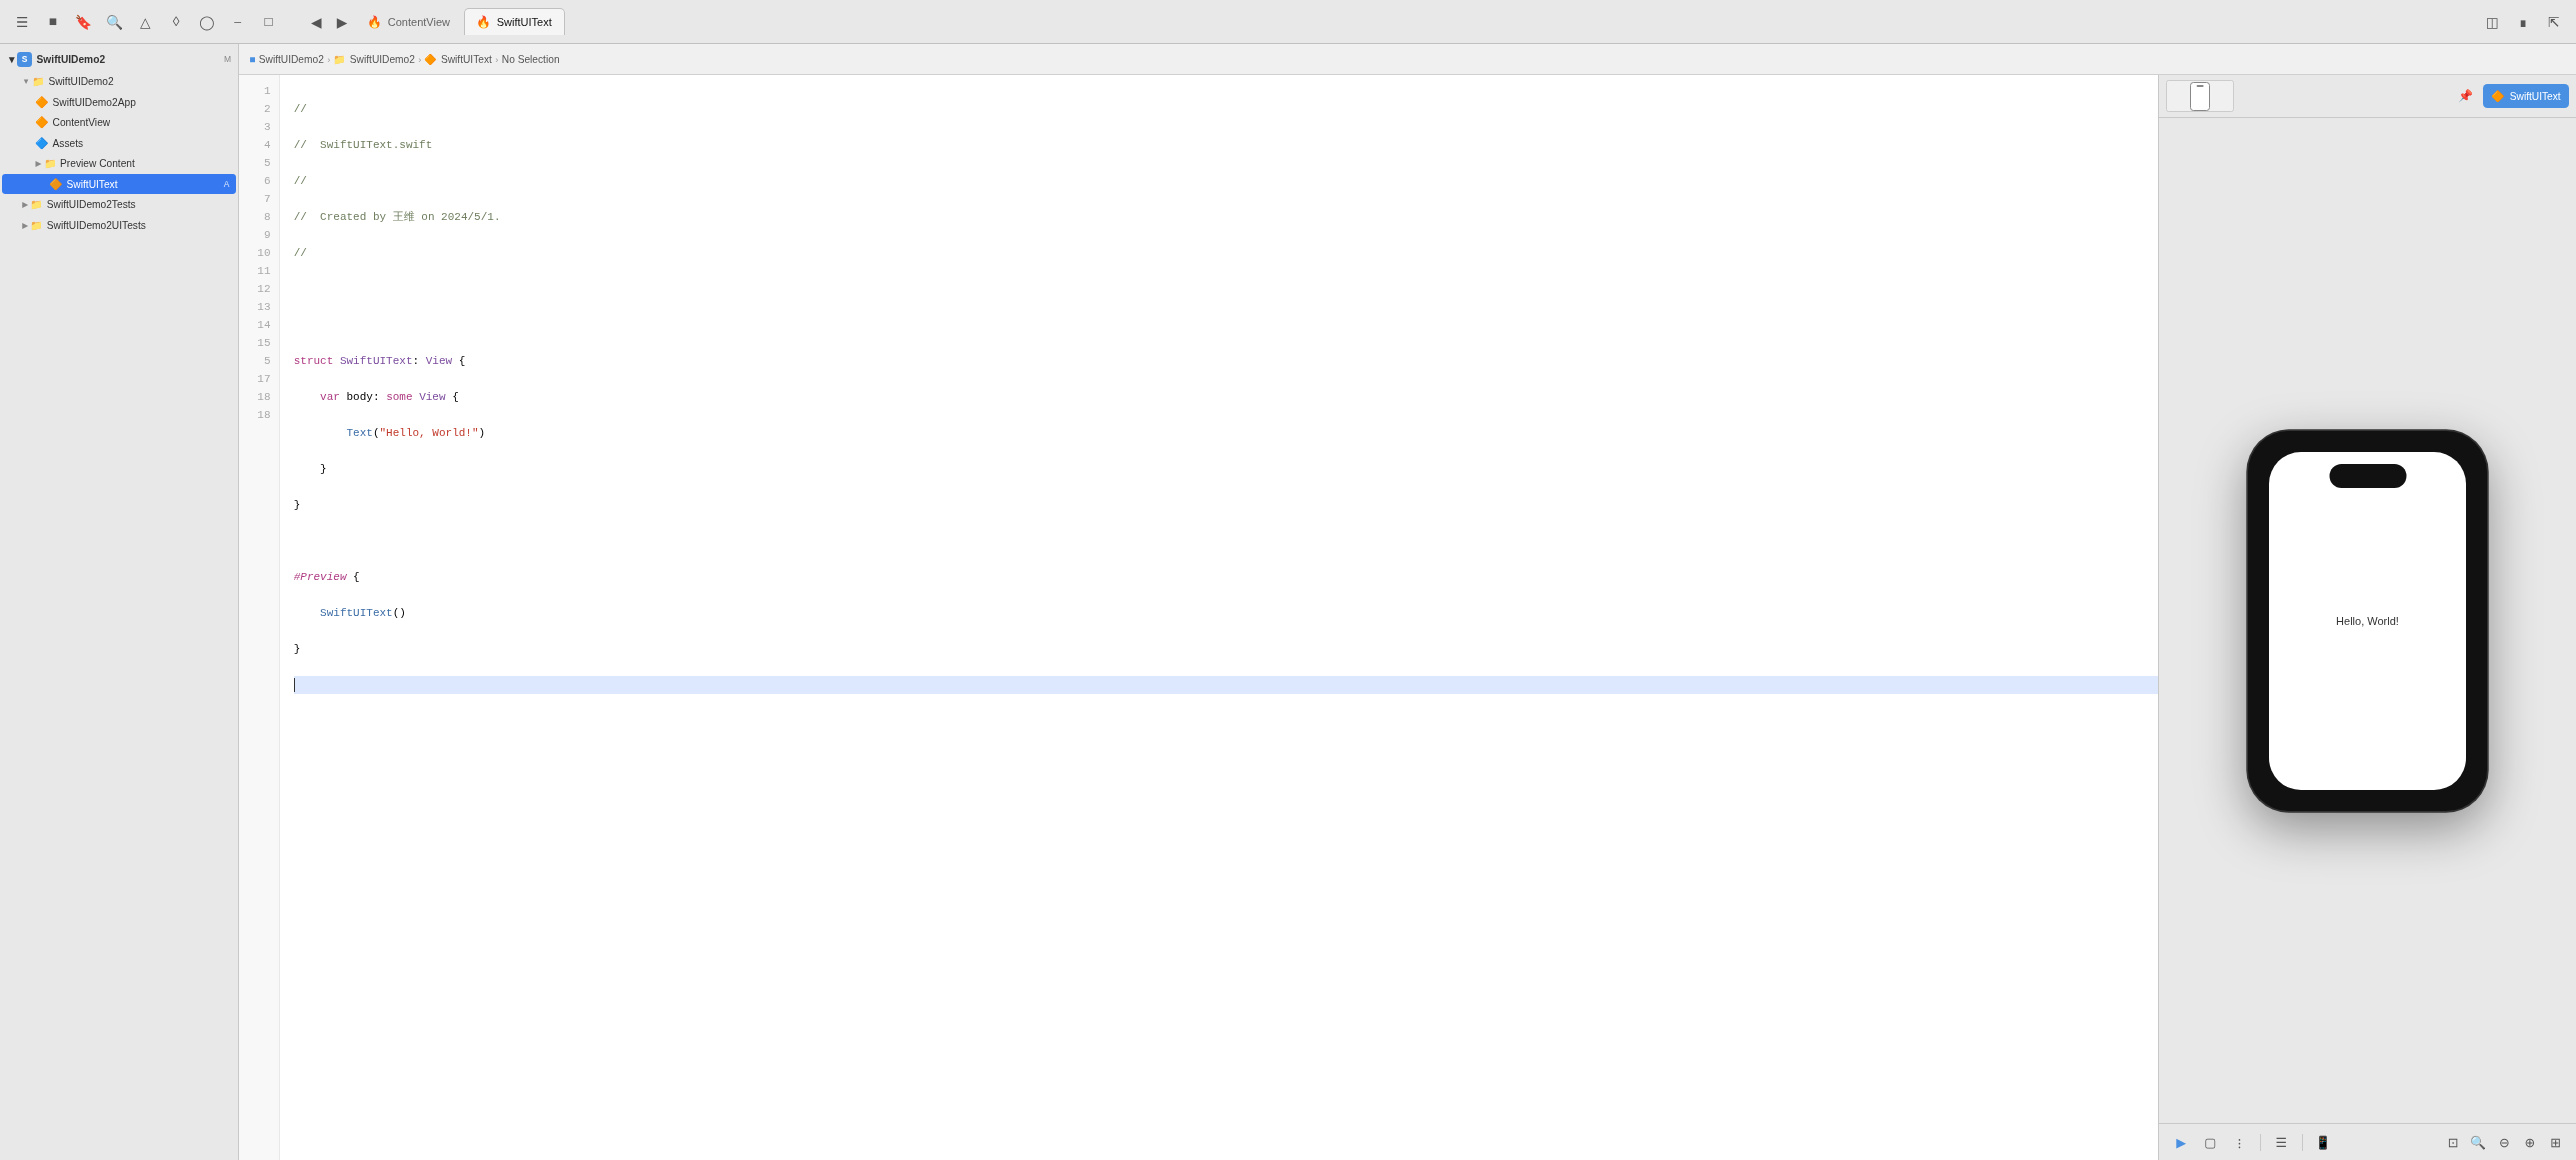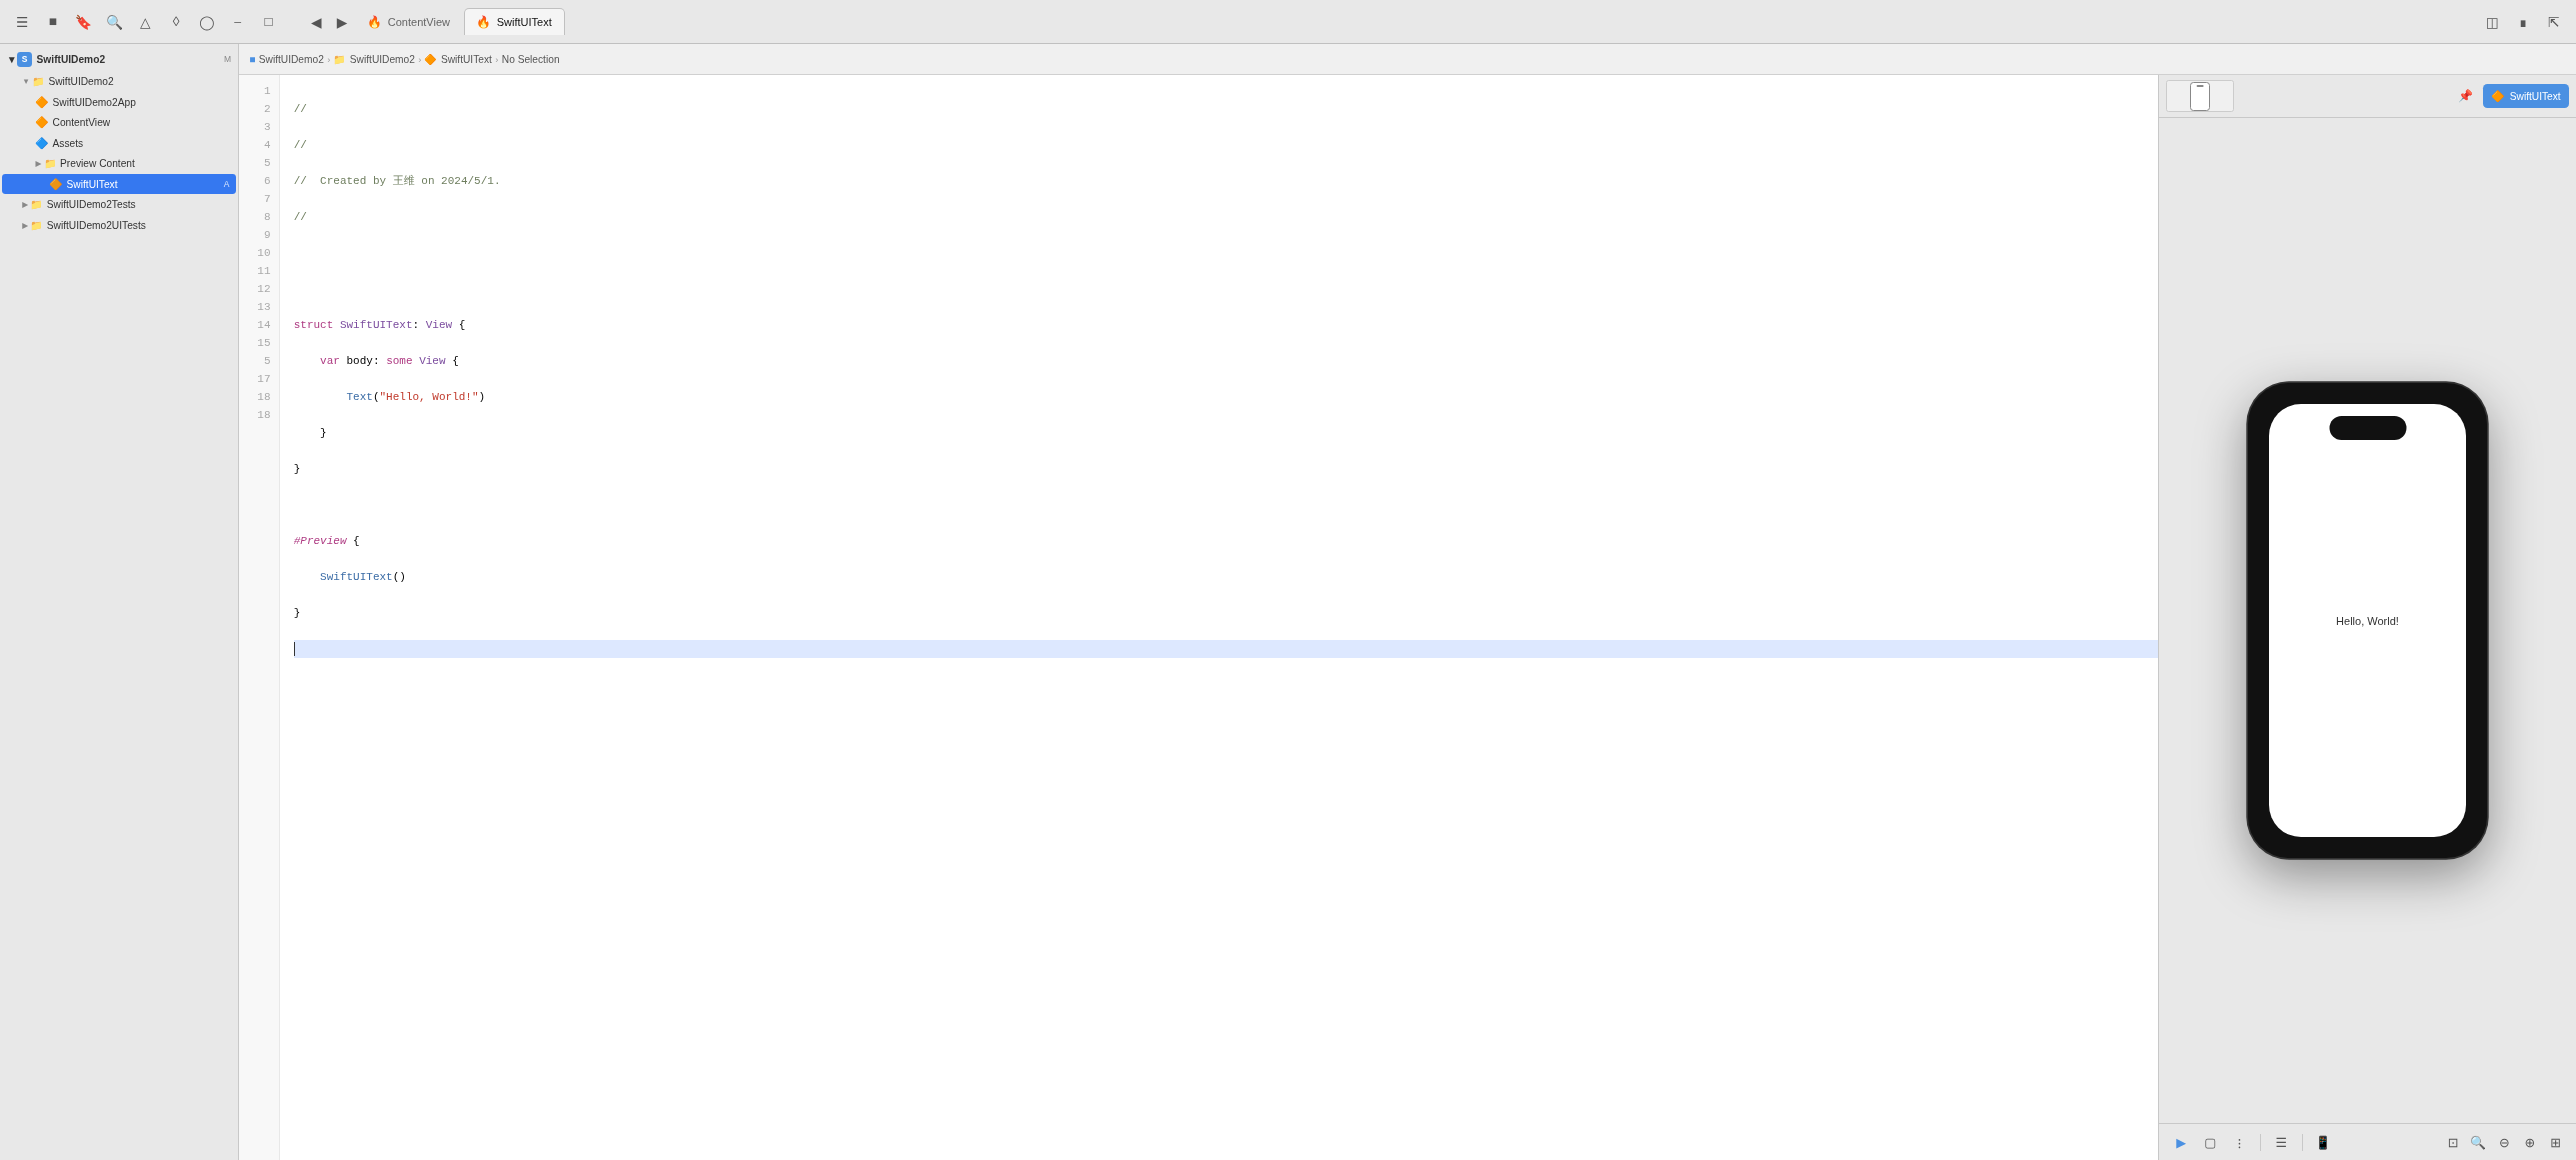--- a/index.html
+++ b/index.html
@@ -312,21 +312,21 @@
       flex: 1;
       display: flex;
       align-items: center;
       justify-content: center;
       overflow: hidden;
     }
 
     
     .iphone-mockup {
       width: 239px;
-      height: 475px;
+      height: 380px;
       background: #111;
       border-radius: 41px;
       padding: 21px;
       position: relative;
       box-shadow: 0 0 0 1.7px #333, 0 17px 51px rgba(0,0,0,0.4);
     }
     .iphone-screen {
       width: 100%;
       height: 100%;
       background: white;
@@ -539,20 +539,21 @@
               <span>13</span>
               <span>14</span>
               <span>15</span>
             <span>5</span>
               <span>17</span>
               <span>18</span>
               <span>18</span>
           </div>
           <div class="code-lines">
 <span class="code-line c-comment">//</span>
+<span class="code-line c-comment">//  SwiftUIText.swift</span>
 <span class="code-line c-comment">//</span>
 <span class="code-line c-comment">//  Created by 王维 on 2024/5/1.</span>
 <span class="code-line c-comment">//</span>
 <span class="code-line"></span>
 <span class="code-line"></span>
 <span class="code-line"><span class="c-keyword">struct</span> <span class="c-type">SwiftUIText</span>: <span class="c-type">View</span> {</span>
 <span class="code-line">    <span class="c-keyword">var</span> body: <span class="c-keyword">some</span> <span class="c-type">View</span> {</span>
 <span class="code-line">        <span class="c-call">Text</span>(<span class="c-string">"Hello, World!"</span>)</span>
 <span class="code-line">    }</span>
 <span class="code-line">}</span>

